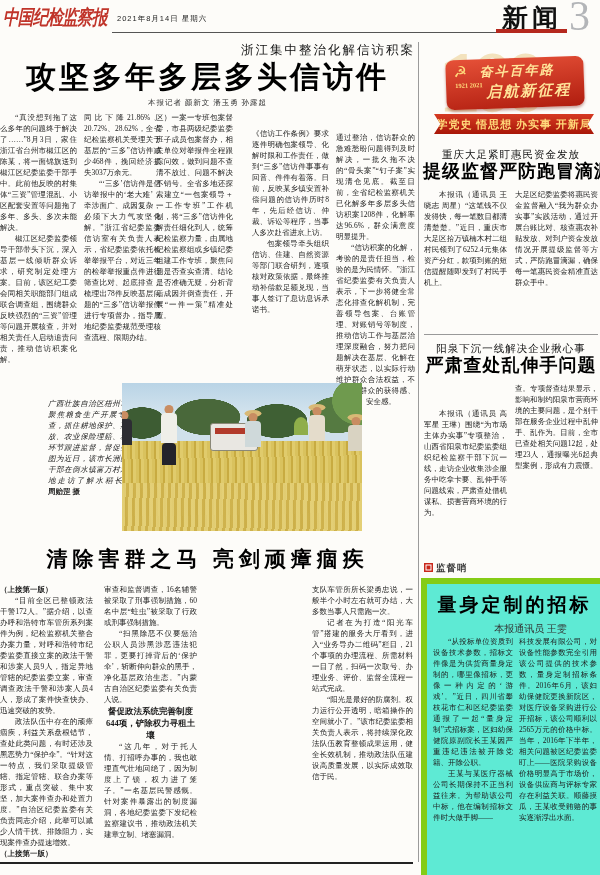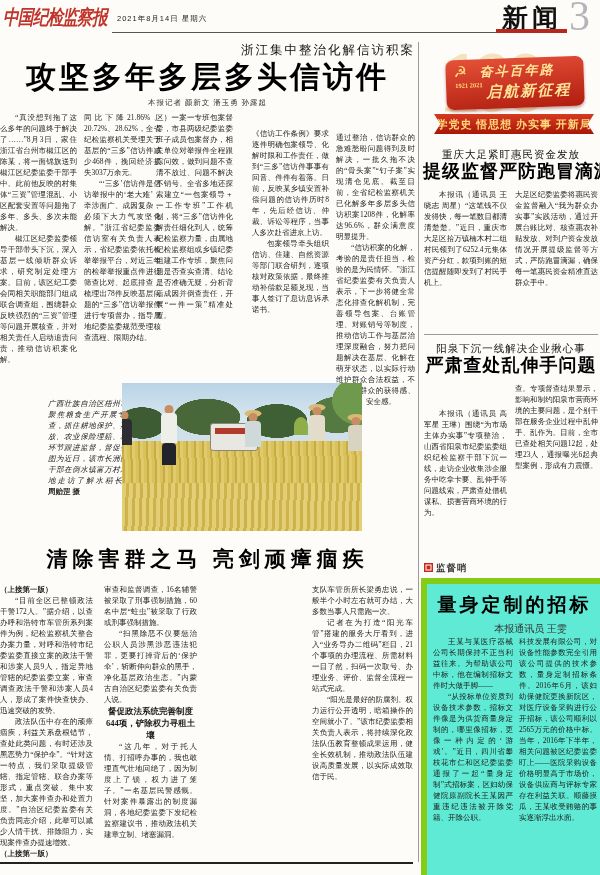--- a/index.html
+++ b/index.html
@@ -232,21 +232,21 @@
       <p class="cont">查。专项督查结果显示，影响和制约阳泉市营商环境的主要问题，是个别干部在服务企业过程中乱伸手、乱作为。目前，全市已查处相关问题12起，处理23人，通报曝光6起典型案例，形成有力震慑。</p>
     </div>
 
   <div class="wp-label">
     <span class="wp-ico"></span><span>监督哨</span>
   </div>
   <div class="wp-box">
     <div class="wp-head">量身定制的招标</div>
     <div class="wp-byline">本报通讯员 王雯</div>
     <div class="col cW1">
+        <p>“从投标单位资质到设备技术参数，招标文件像是为供货商量身定制的，哪里像招标，更像一种内定的‘游戏’。”近日，四川省攀枝花市仁和区纪委监委通报了一起“量身定制”式招标案，区妇幼保健院原副院长王某因严重违纪违法被开除党籍、开除公职。</p>
         <p>王某与某医疗器械公司长期保持不正当利益往来。为帮助该公司中标，他在编制招标文件时大做手脚——</p>
-        <p>“从投标单位资质到设备技术参数，招标文件像是为供货商量身定制的，哪里像招标，更像一种内定的‘游戏’。”近日，四川省攀枝花市仁和区纪委监委通报了一起“量身定制”式招标案，区妇幼保健院原副院长王某因严重违纪违法被开除党籍、开除公职。</p>
       </div>
     <div class="col cW2">
         <p class="cont">科技发展有限公司，对设备性能参数完全引用该公司提供的技术参数，量身定制招标条件。2016年6月，该妇幼保健院更换新院区，对医疗设备采购进行公开招标，该公司顺利以2565万元的价格中标。当年，2016年下半年，相关问题被区纪委监委盯上——医院采购设备价格明显高于市场价，设备供应商与评标专家存在利益关联。顺藤摸瓜，王某收受贿赂的事实逐渐浮出水面。</p>
       </div>
   </div>
 
 </div>
 
 </body></html>

